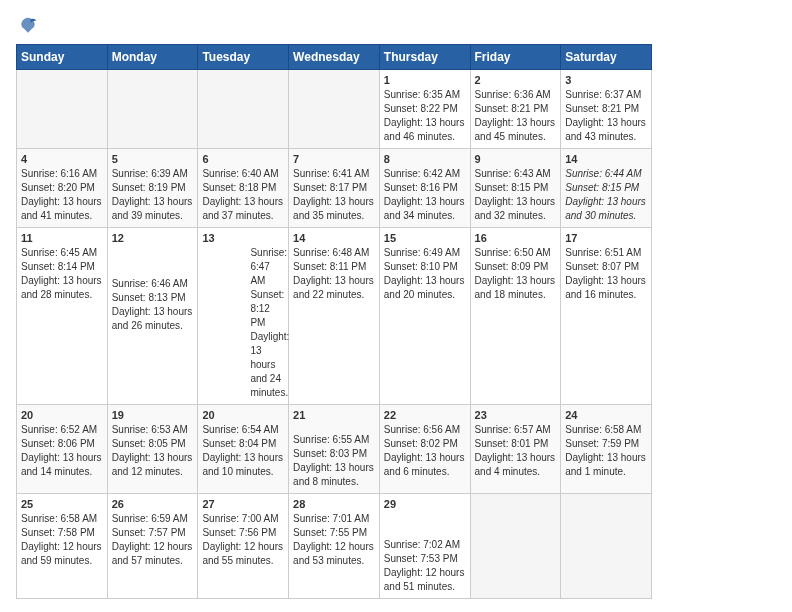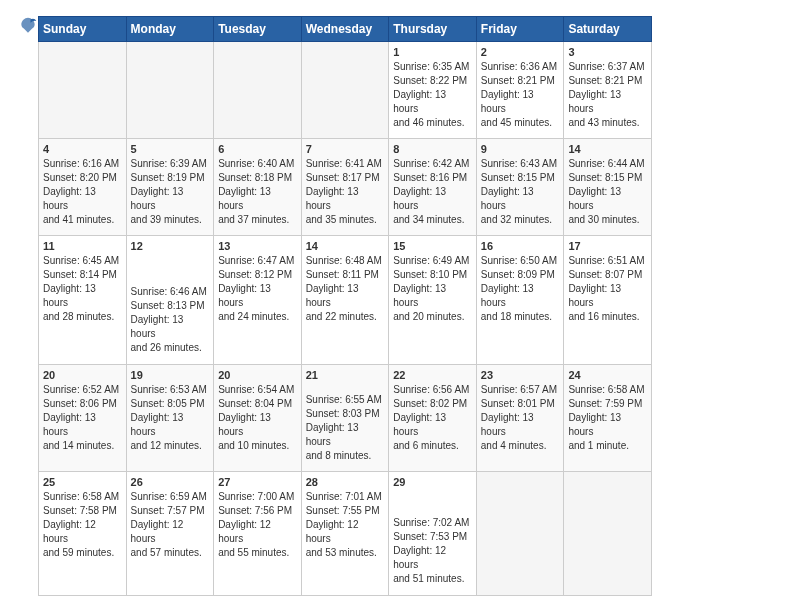--- a/index.html
+++ b/index.html
@@ -8,21 +8,21 @@
       background: #fff;
       width: 792px;
       height: 612px;
       overflow: hidden;
     }
     .page {
       width: 668px;
       height: 612px;
       padding: 16px;
       display: flex;
-      flex-direction: row;
+      flex-direction: column;
     }
     .header {
       display: flex;
       justify-content: space-between;
       align-items: flex-start;
       margin-bottom: 8px;
     }
     .logo {
       display: flex;
       flex-direction: column;
@@ -201,21 +201,21 @@
           </td>
           <td>
             <span class="day-number">9</span>
             <div class="day-info" style="white-space: pre-line;">Sunrise: 6:43 AM
 Sunset: 8:15 PM
 Daylight: 13 hours
 and 32 minutes.</div>
           </td>
           <td>
             <span class="day-number">14</span>
-            <div class="day-info" style="white-space: pre-line;">Sunrise: 6:44 AM
+            <div class="day-info" style="white-space: pre-line; font-style: italic;">Sunrise: 6:44 AM
 Sunset: 8:15 PM
 Daylight: 13 hours
 and 30 minutes.</div>
           </td>
         </tr>
         <tr>
           <td>
             <span class="day-number">11</span>
             <div class="day-info" style="white-space: pre-line;">Sunrise: 6:45 AM
 Sunset: 8:14 PM
@@ -224,21 +224,21 @@
           </td>
           <td>
             <span class="day-number">12</span>
             <div class="day-info" style="white-space: pre-line; margin-top: 33px;">Sunrise: 6:46 AM
 Sunset: 8:13 PM
 Daylight: 13 hours
 and 26 minutes.</div>
           </td>
           <td>
             <span class="day-number">13</span>
-            <div class="day-info" style="white-space: pre-line;">Sunrise: 6:47 AM
+            <div class="day-info" style="white-space: pre-line; margin-left: 48px;">Sunrise: 6:47 AM
 Sunset: 8:12 PM
 Daylight: 13 hours
 and 24 minutes.</div>
           </td>
           <td>
             <span class="day-number">14</span>
             <div class="day-info" style="white-space: pre-line;">Sunrise: 6:48 AM
 Sunset: 8:11 PM
 Daylight: 13 hours
 and 22 minutes.</div>

